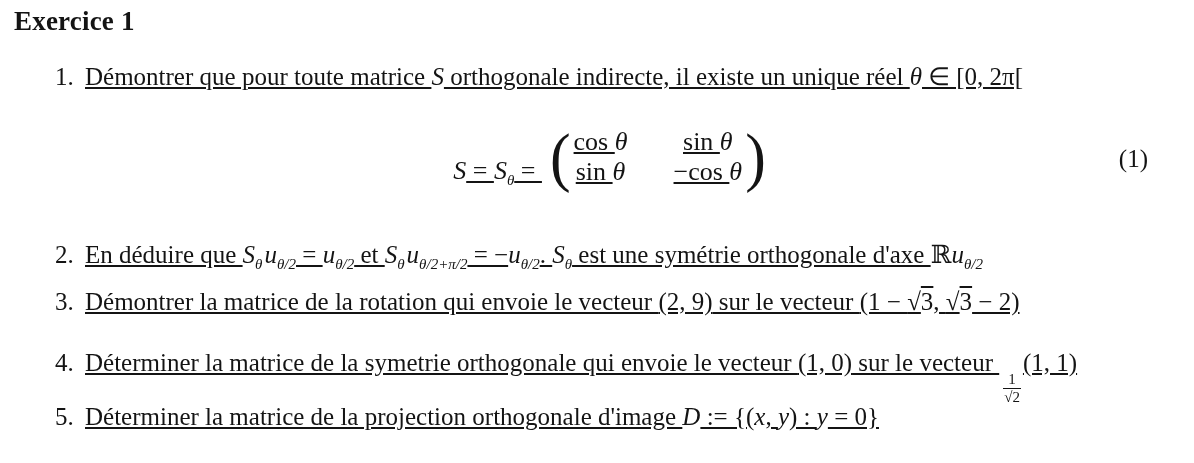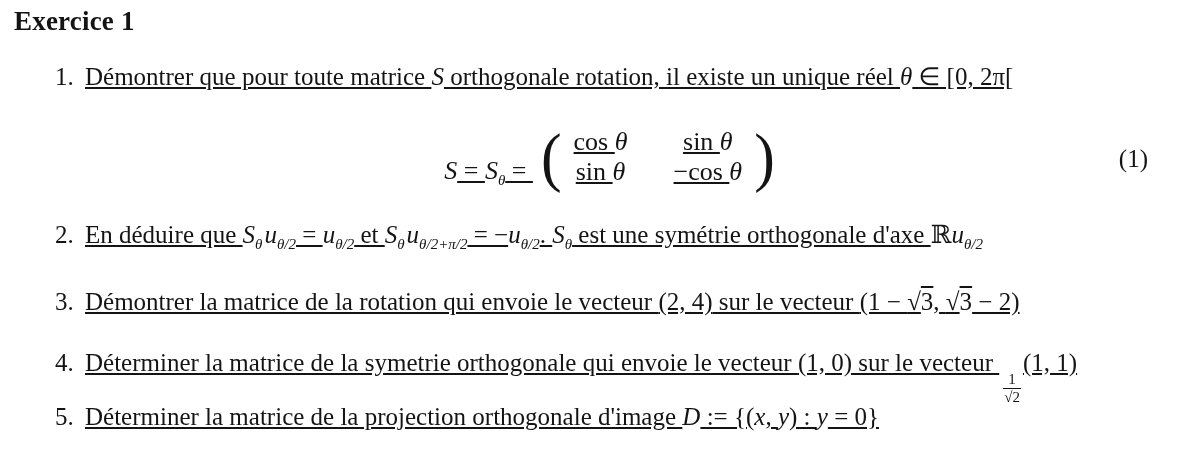--- a/index.html
+++ b/index.html
@@ -64,64 +64,64 @@
     font-weight: 400;
     line-height: 1;
     transform: scaleY(1.06);
   }
   .cells {
     display: grid;
     grid-template-columns: auto auto;
     column-gap: 46px;
     text-align: center;
     line-height: 30px;
-    margin: 0 12px;
+    margin: 0 3px;
     white-space: pre;
   }
   .eqnum {
     position: absolute;
     right: 46px;
     top: 145px;
     font-size: 25px;
   }
 </style>
 </head>
 <body>
 
 <div class="page">
 
   <h1 class="heading">Exercice 1</h1>
 
   <div class="item" style="top:58px">
     <div>
-      <span class="num">1.</span><span class="rm">Démontrer que pour toute matrice </span><span class="it">S</span><span class="rm"> orthogonale rotation, il existe un unique réel </span><span class="it">θ</span><span class="rm"> ∈ [0, 2π[</span>
+      <span class="num">1.</span><span class="rm">Démontrer que pour toute matrice </span><span class="it">S</span><span class="rm"> orthogonale indirecte, il existe un unique réel </span><span class="it">θ</span><span class="rm"> ∈ [0, 2π[</span>
     </div>
   </div>
 
   <div class="equation">
     <span class="lhs"><span class="it">S</span><span class="rm"> = </span><span class="it">S</span><sub class="sb it">θ</sub><span class="rm"> = </span></span>
     <span class="matrix">
       <span class="paren">(</span>
       <span class="cells">
         <span><span class="rm">cos </span><span class="it">θ</span></span>
         <span><span class="rm">sin </span><span class="it">θ</span></span>
         <span><span class="rm">sin </span><span class="it">θ</span></span>
         <span><span class="rm">−cos </span><span class="it">θ</span></span>
       </span>
       <span class="paren">)</span>
     </span>
   </div>
   <div class="eqnum">(1)</div>
 
-  <div class="item" style="top:216px">
+  <div class="item" style="top:236px">
     <span class="num">2.</span><span class="rm">En déduire que </span><span class="it">S</span><sub class="sb it">θ</sub><span class="it mu">u</span><sub class="sb it">θ/2</sub><span class="rm"> = </span><span class="it">u</span><sub class="sb it">θ/2</sub><span class="rm"> et </span><span class="it">S</span><sub class="sb it">θ</sub><span class="it mu">u</span><sub class="sb it">θ/2+π/2</sub><span class="rm"> = −</span><span class="it">u</span><sub class="sb it">θ/2</sub><span class="rm">. </span><span class="it">S</span><sub class="sb it">θ</sub><span class="rm"> est une symétrie orthogonale d'axe </span><span class="bb">ℝ</span><span class="it">u</span><sub class="sb it">θ/2</sub>
   </div>
 
   <div class="item" style="top:283px">
-    <span class="num">3.</span><span class="rm">Démontrer la matrice de la rotation qui envoie le vecteur </span><span class="rm">(2, 4)</span><span class="rm"> sur le vecteur </span><span class="rm">(1 − </span><span class="rm">√</span><span class="rm ol">3</span><span class="rm">, </span><span class="rm">√</span><span class="rm ol">3</span><span class="rm"> − 2)</span>
+    <span class="num">3.</span><span class="rm">Démontrer la matrice de la rotation qui envoie le vecteur </span><span class="rm">(2, 9)</span><span class="rm"> sur le vecteur </span><span class="rm">(1 − </span><span class="rm">√</span><span class="rm ol">3</span><span class="rm">, </span><span class="rm">√</span><span class="rm ol">3</span><span class="rm"> − 2)</span>
   </div>
 
   <div class="item" style="top:344px">
     <span class="num">4.</span><span class="rm">Déterminer la matrice de la symetrie orthogonale qui envoie le vecteur </span><span class="rm">(1, 0)</span><span class="rm"> sur le vecteur </span><span class="frac">
         <span class="fnum">1</span>
         <span class="fden"><span>√</span><span class="ol">2</span></span>
       </span><span class="rm">(1, 1)</span>
   </div>
 
   <div class="item" style="top:398px">

